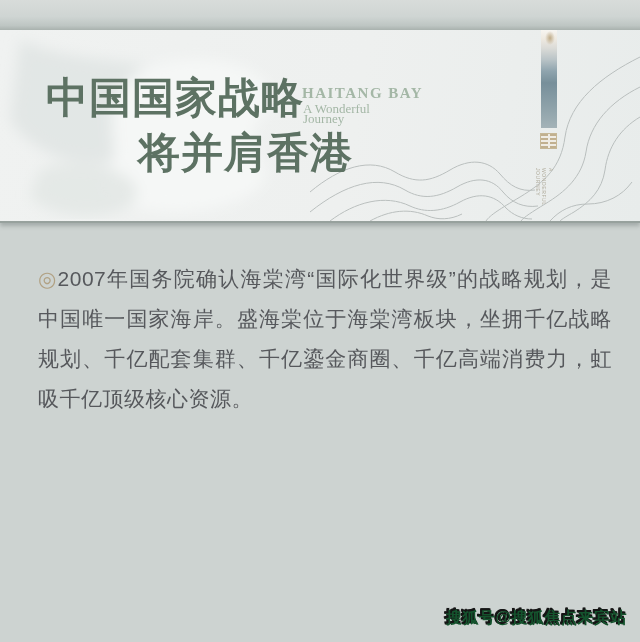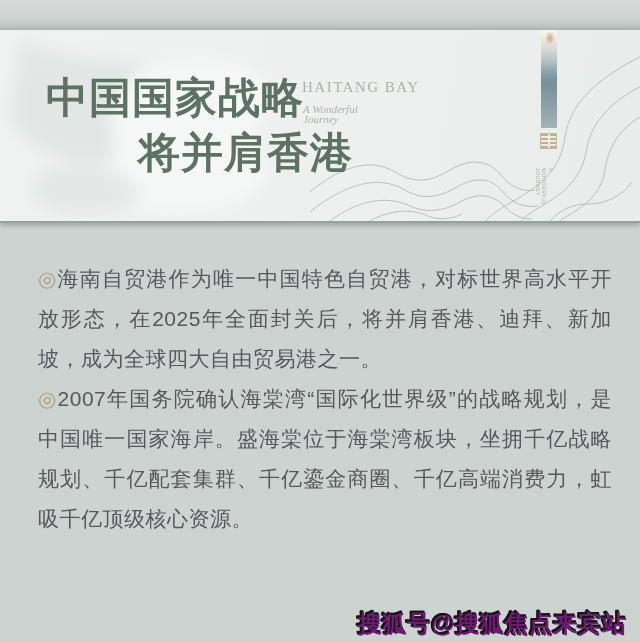--- a/index.html
+++ b/index.html
@@ -30,28 +30,28 @@
   .title-line1, .title-line2 {
     position: absolute;
     font-family: "Liberation Serif", "DejaVu Serif", serif;
     font-weight: bold; color: #5d7263; line-height: 1; white-space: nowrap;
     letter-spacing: 1px;
   }
   .title-line1 { left: 46px;  top: 47px; font-size: 42px; }
   .title-line2 { left: 138px; top: 102px; font-size: 42px; }
 
   .brand-en {
-    position: absolute; left: 302px; top: 49px;
+    position: absolute; left: 302px; top: 55px;
     font-family: "Liberation Serif", "DejaVu Serif", serif;
-    font-size: 15px; letter-spacing: 1.5px; color: #a4b7a6; white-space: nowrap;
+    font-size: 15px; letter-spacing: 1.5px; color: #a4b7a6; white-space: nowrap; font-weight: bold;
   }
   .brand-sub {
     position: absolute; left: 303px; top: 74px;
     font-family: "Liberation Serif", "DejaVu Serif", serif;
-    font-style: italic; font-size: 11px; line-height: 10px; color: #a4b7a6;
+    font-size: 13px; line-height: 10px; color: #a4b7a6;
   }
 
   .strip {
     position: absolute; left: 541px; top: 0; width: 16px; height: 98px;
     background:
       radial-gradient(ellipse 7px 10px at 9px 8px, rgba(182,160,120,0.85) 0%, rgba(182,160,120,0) 70%),
       linear-gradient(to bottom,
         #f7f5f1 0%, #eee9e0 9%, #dcdcd8 18%, #bac4c7 30%,
         #8fa4ae 42%, #778f9a 54%, #8298a2 66%, #8da1a9 78%, #98aab0 89%, #a4b3b8 100%);
   }
@@ -79,22 +79,22 @@
   .content p {
     margin: 0; font-size: 21px; line-height: 40px; letter-spacing: 0.5px;
     color: #56585c; text-align: justify;
     font-family: "Liberation Sans", "DejaVu Sans", sans-serif;
   }
   .content .bullet { color: #b1a183; }
 
   
   .watermark {
     position: absolute; right: 13px; top: 608px;
-    font-size: 24px; font-weight: bold; letter-spacing: 0.5px;
-    color: #701a75;
+    font-size: 16px; font-weight: bold; letter-spacing: 0.5px;
+    color: #14532d;
     text-shadow: -2px -2px 0 #151515, -1px -1px 0 #151515, -2px -1px 0 #151515, -1px -2px 0 #151515;
     white-space: nowrap;
   }
 </style>
 </head>
 <body>
 
 <div class="page">
 
   <div class="top-band"></div>
@@ -135,19 +135,18 @@
       <div>A Wonderful</div>
       <div>Journey</div>
     </div>
 
     <div class="strip"></div>
     <div class="seal"></div>
     <div class="vertical-caption">A WONDERFUL JOURNEY</div>
   </div>
 
   <div class="content">
-    <p><span class="bullet">◎</span><span>海南自贸港作为唯一中国特色自贸港，对标世界高水平开放形态，在2025年全面封关后，将并肩香港、迪拜、新加坡，成为全球四大自由贸易港之一。</span></p>
     <p><span class="bullet">◎</span><span>2007年国务院确认海棠湾“国际化世界级”的战略规划，是中国唯一国家海岸。盛海棠位于海棠湾板块，坐拥千亿战略规划、千亿配套集群、千亿鎏金商圈、千亿高端消费力，虹吸千亿顶级核心资源。</span></p>
   </div>
 
   <div class="watermark">搜狐号@搜狐焦点来宾站</div>
 
 </div>
 
 </body></html>

